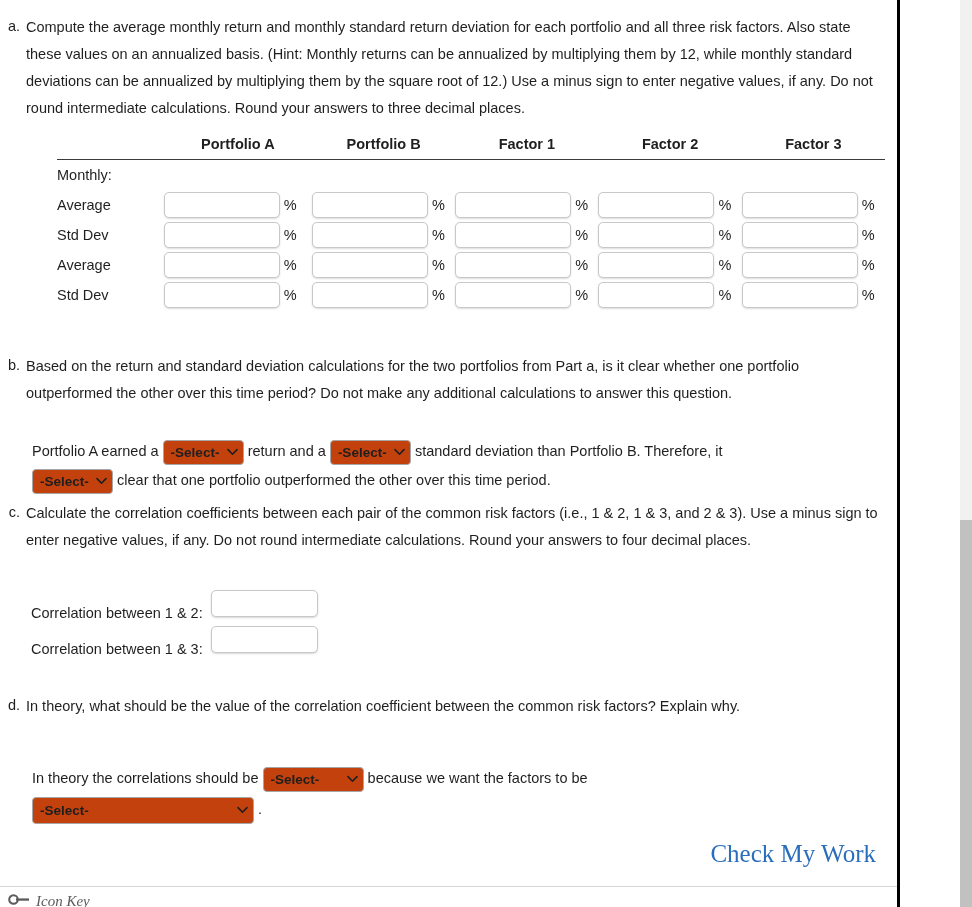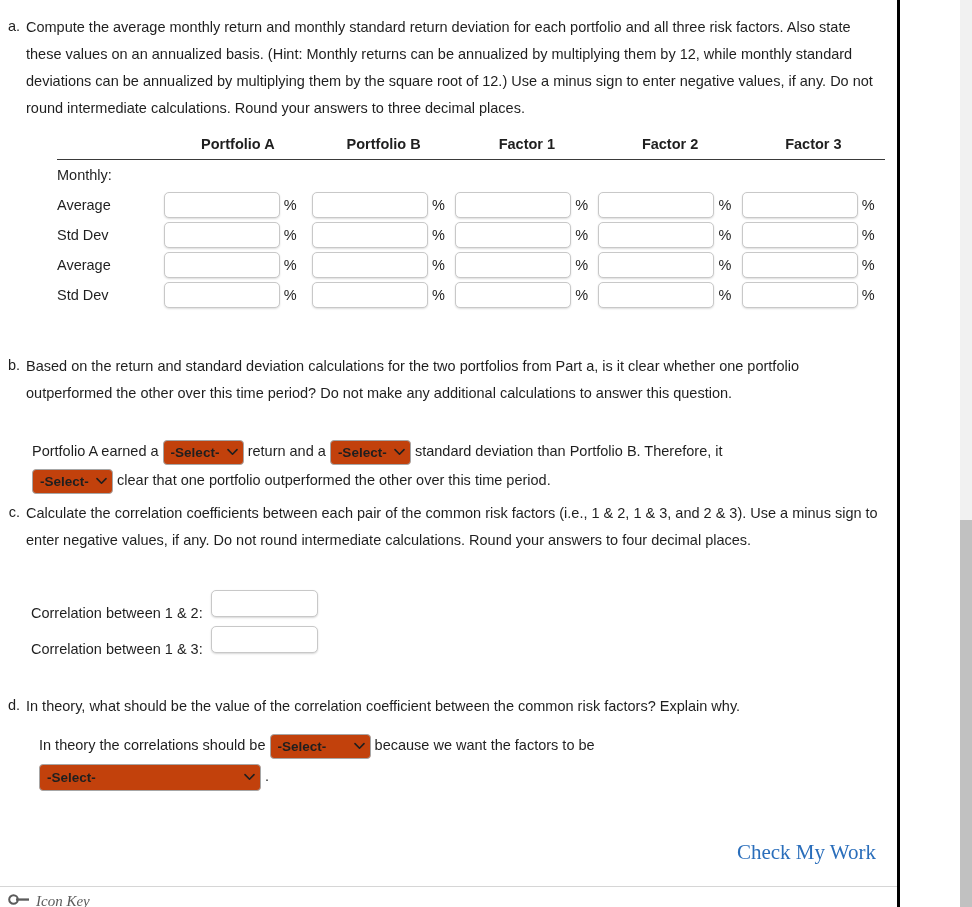--- a/index.html
+++ b/index.html
@@ -213,21 +213,21 @@
     height: 36px;
   }
   .corrlabel { line-height: 1; margin-top: 20px; }
 
   
   #check-my-work {
     position: absolute;
     right: 21px;
     top: 840px;
     font-family: "Liberation Serif", serif;
-    font-size: 21px;
+    font-size: 25px;
     color: #2a6ebb;
     text-decoration: none;
     cursor: pointer;
   }
 
   
   #bottom-divider {
     position: absolute;
     left: 0;
     top: 886px;
@@ -485,21 +485,21 @@
     </div>
   </div>
 
   <div class="qblock" style="top:693px;">
     <div class="qrow">
       <div class="qlabel">d.</div>
       <div class="qtext">In theory, what should be the value of the correlation coefficient between the common risk factors? Explain why.</div>
     </div>
   </div>
 
-  <div class="qblock" style="top:732px; left:32px; width:860px;margin-left:7px;">
+  <div class="qblock" style="top:765px; left:32px; width:860px;">
     <div class="sentence">
       <span>In theory the correlations should be</span>
       <span class="sel w-mid">
         <span class="seltext">-Select-</span>
         <span class="chev">
           <svg width="11" height="8" viewBox="0 0 11 8" aria-hidden="true">
               <path d="M1 1.6 L5.5 6.2 L10 1.6" stroke="#1f1f1f" stroke-width="1.6" fill="none" stroke-linecap="round" stroke-linejoin="round"></path>
             </svg>
         </span>
       </span>

